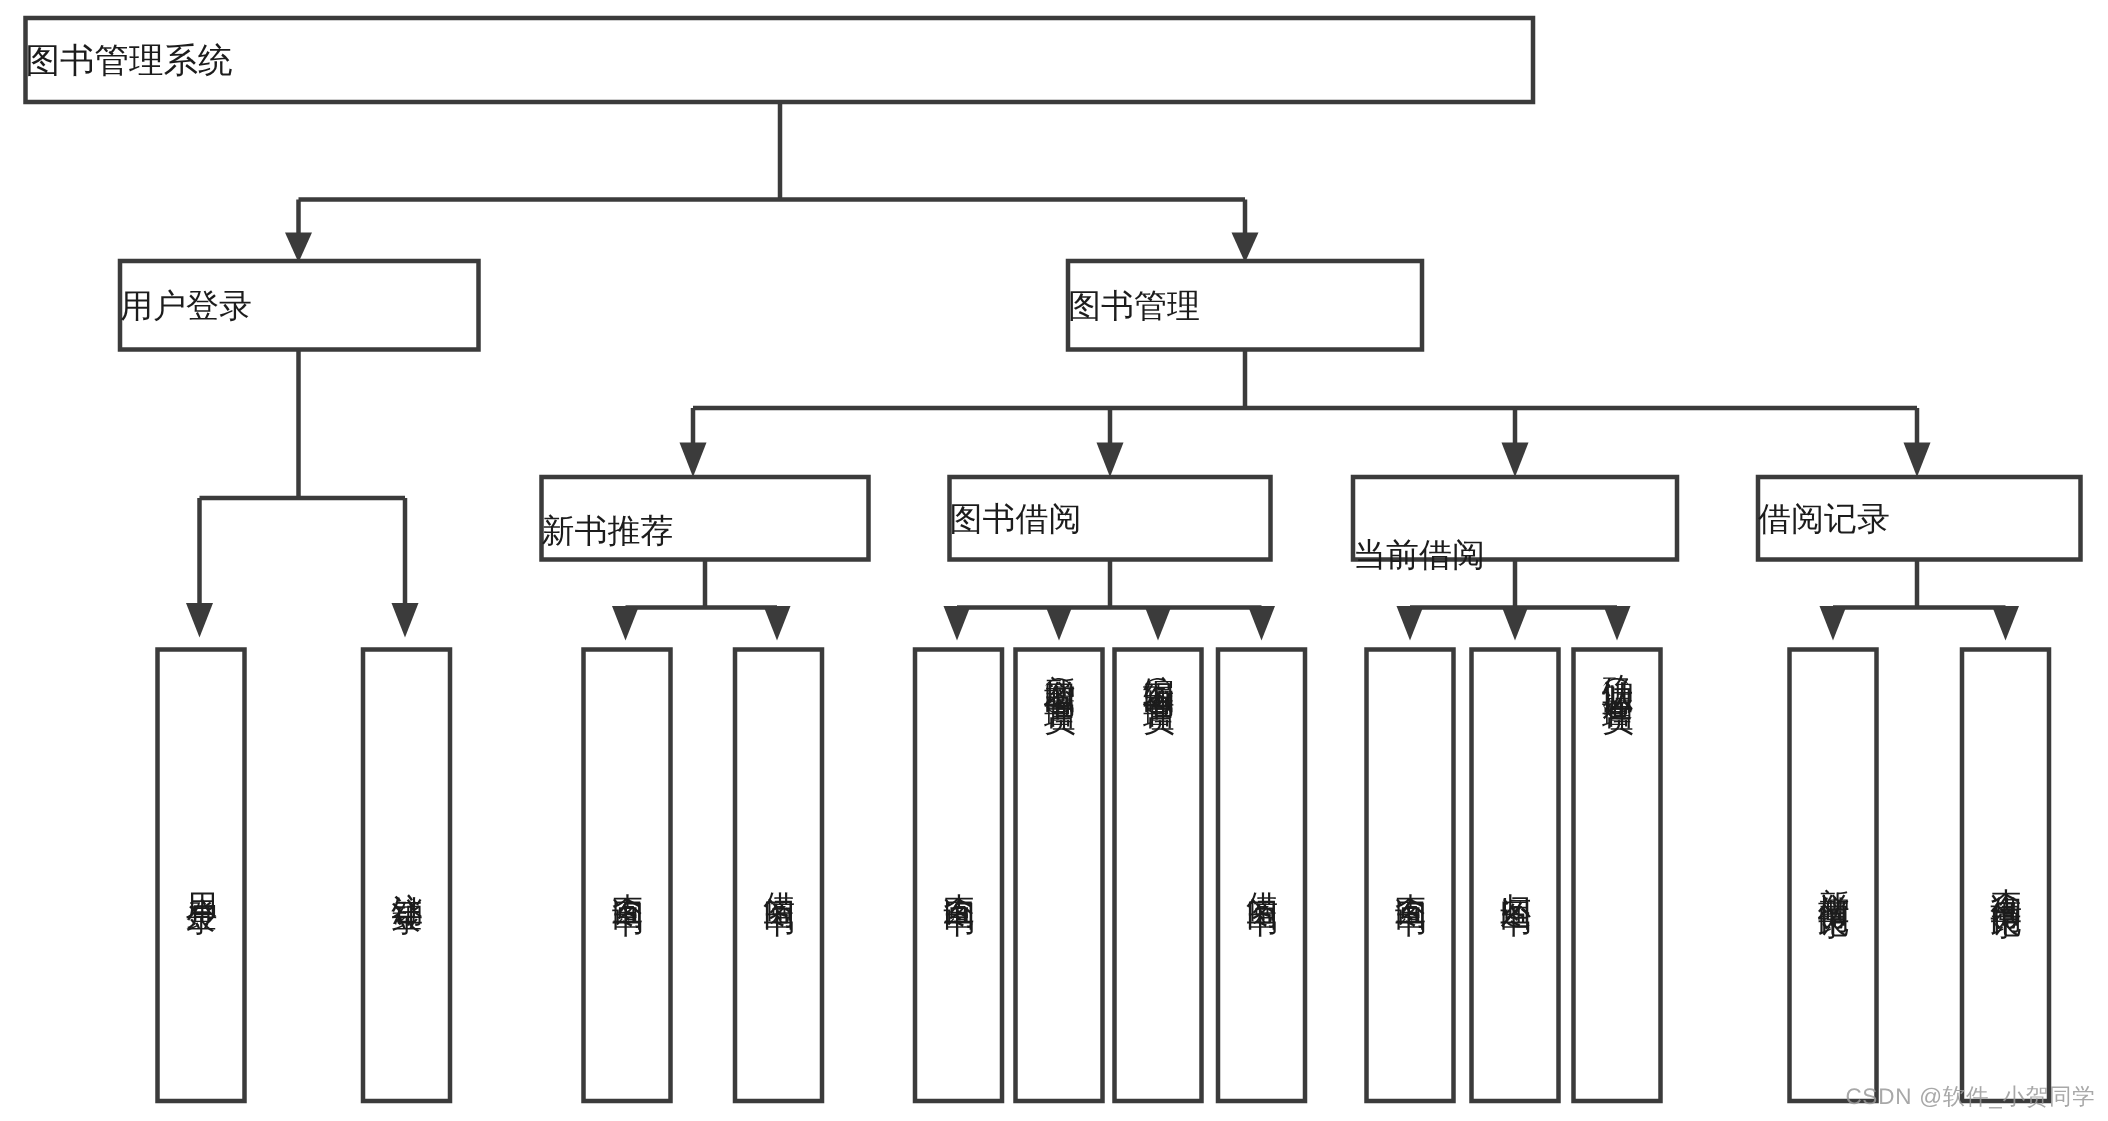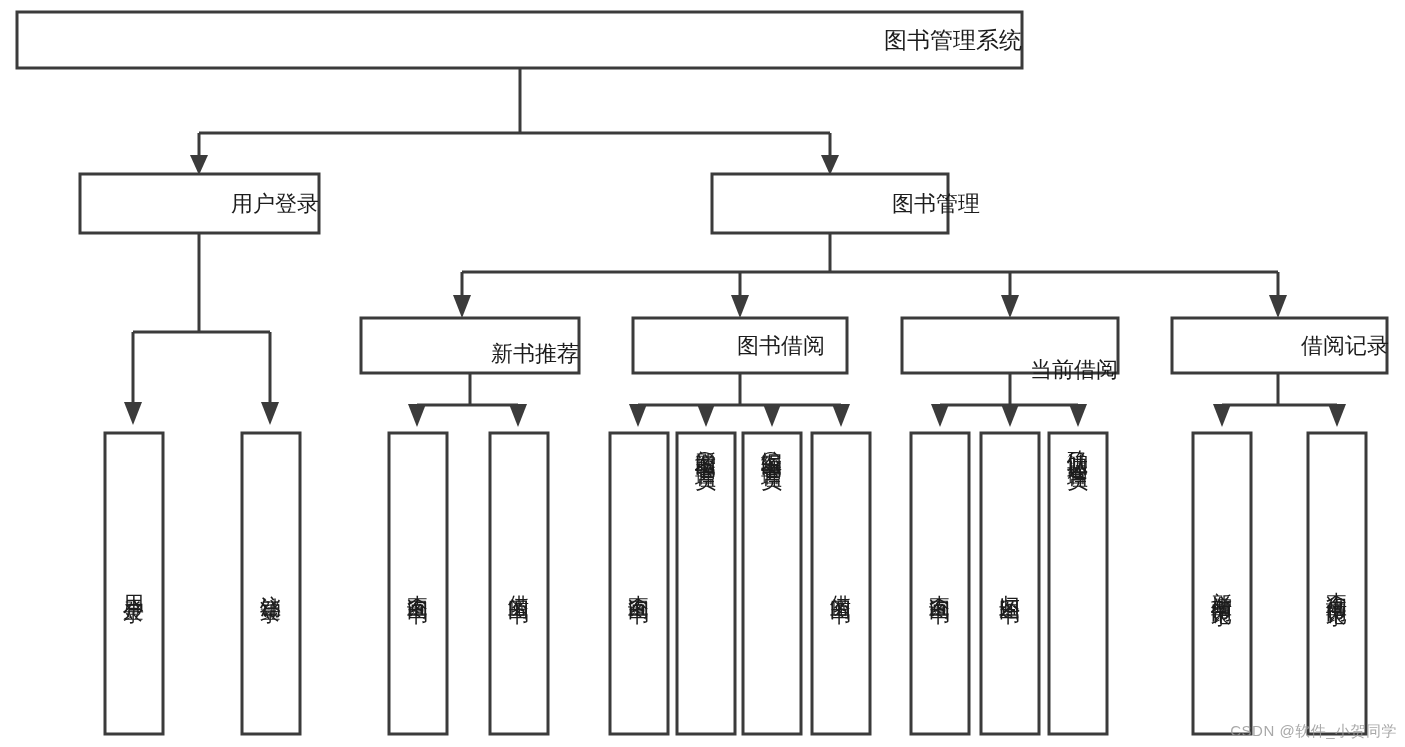--- a/index.html
+++ b/index.html
@@ -53,21 +53,21 @@
     font-size: 21px;
     line-height: 1;
     letter-spacing: 3px;
     color: #1c1c1c;
     white-space: nowrap;
   }
   .hlabel-wrap {
     position: absolute;
     display: flex;
     align-items: center;
-    justify-content: flex-end;
+    justify-content: flex-start;
     pointer-events: none;
   }
   .hlabel-text {
     font-family: "Liberation Sans", "DejaVu Sans", sans-serif;
     font-size: 22px;
     color: #1c1c1c;
     white-space: nowrap;
   }
   .title-text {
     font-size: 23px;
@@ -175,21 +175,21 @@
     </g>
   </svg>
 
   <div class="hlabel-wrap" style="left:17px; top:12px; width:1005px; height:56px;">
     <span class="hlabel-text title-text">图书管理系统</span>
   </div>
 
   <div class="hlabel-wrap" style="left:80px; top:174px; width:239px; height:59px;">
     <span class="hlabel-text">用户登录</span>
   </div>
-  <div class="hlabel-wrap" style="left:744px; top:174px; width:236px; height:59px;">
+  <div class="hlabel-wrap" style="left:712px; top:174px; width:236px; height:59px;">
     <span class="hlabel-text">图书管理</span>
   </div>
 
   <div class="hlabel-wrap" style="left:361px; top:318px; width:218px; height:71px;">
     <span class="hlabel-text">新书推荐</span>
   </div>
   <div class="hlabel-wrap" style="left:633px; top:318px; width:192px; height:55px;">
     <span class="hlabel-text">图书借阅</span>
   </div>
   <div class="hlabel-wrap" style="left:902px; top:318px; width:216px; height:55px;margin-top:24px;">

